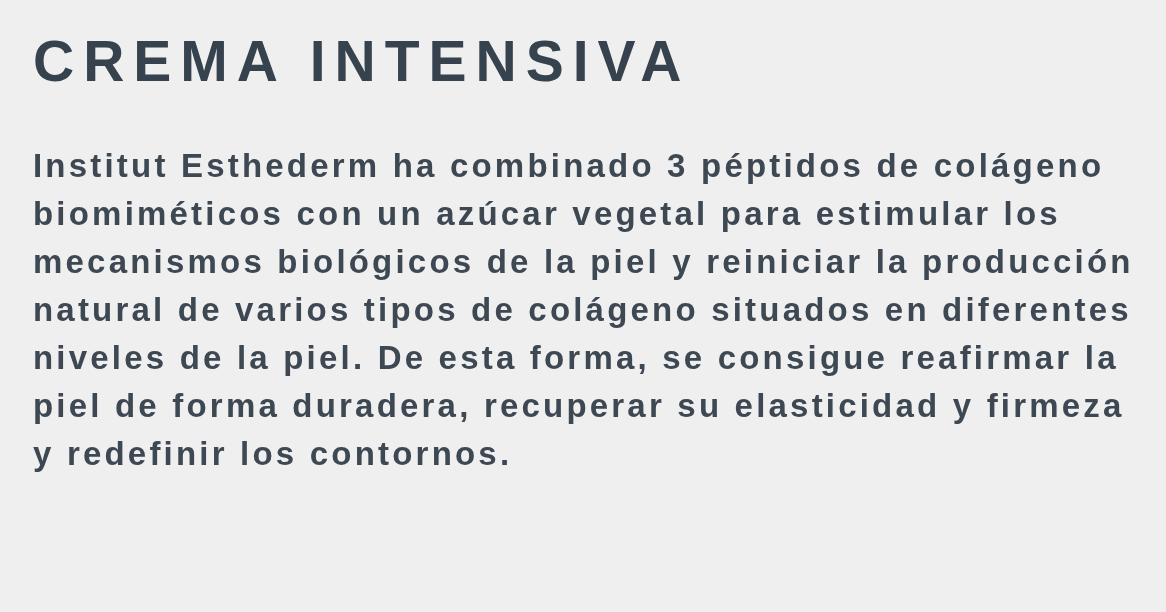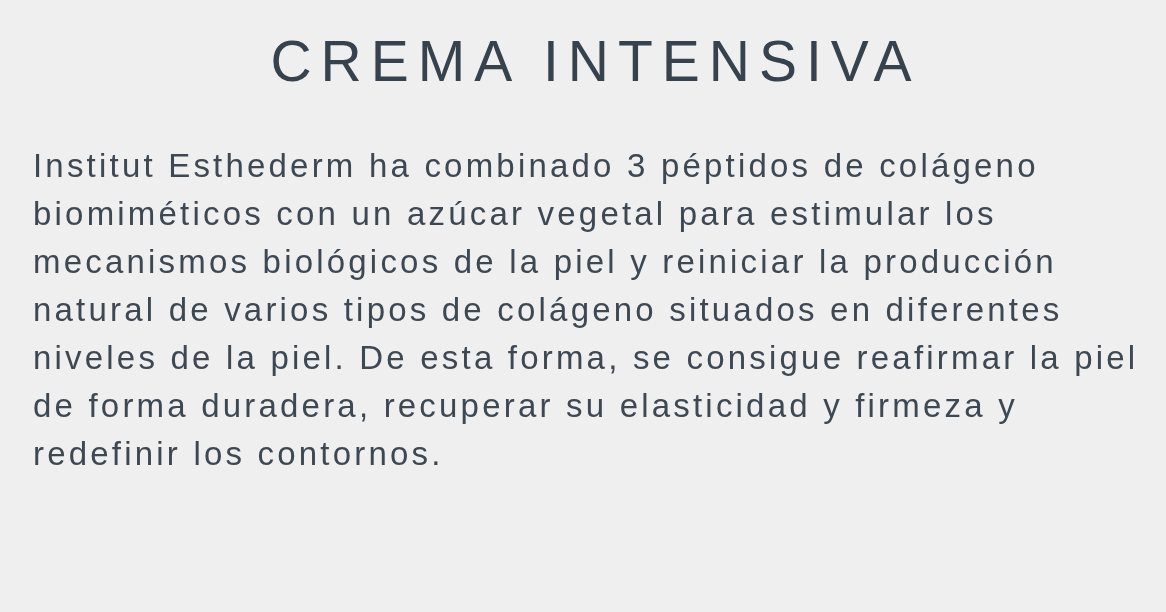--- a/index.html
+++ b/index.html
@@ -21,35 +21,34 @@
     font-family: "Liberation Sans", "DejaVu Sans", sans-serif;
   }
   .section {
     width: 1166px;
     height: 612px;
     padding: 0 8px 0 33px;
   }
   .title {
     margin: 11px 0 0 0;
     font-size: 57px;
-    font-weight: 400;
+    font-weight: 700;
     line-height: 100px;
     letter-spacing: 9px;
     color: var(--heading-color, #36424d);
     text-transform: uppercase;
-    text-align: center;
   }
   .title-line {
     display: block;
     white-space: nowrap;
   }
   .description {
     margin: 31px 0 0 0;
     font-size: 33px;
-    font-weight: 400;
+    font-weight: 700;
     line-height: 48px;
     letter-spacing: 3.2px;
     color: var(--body-color, #3d4853);
   }
 </style>
 </head>
 <body>
 
 <main class="section">
   <h1 class="title">

